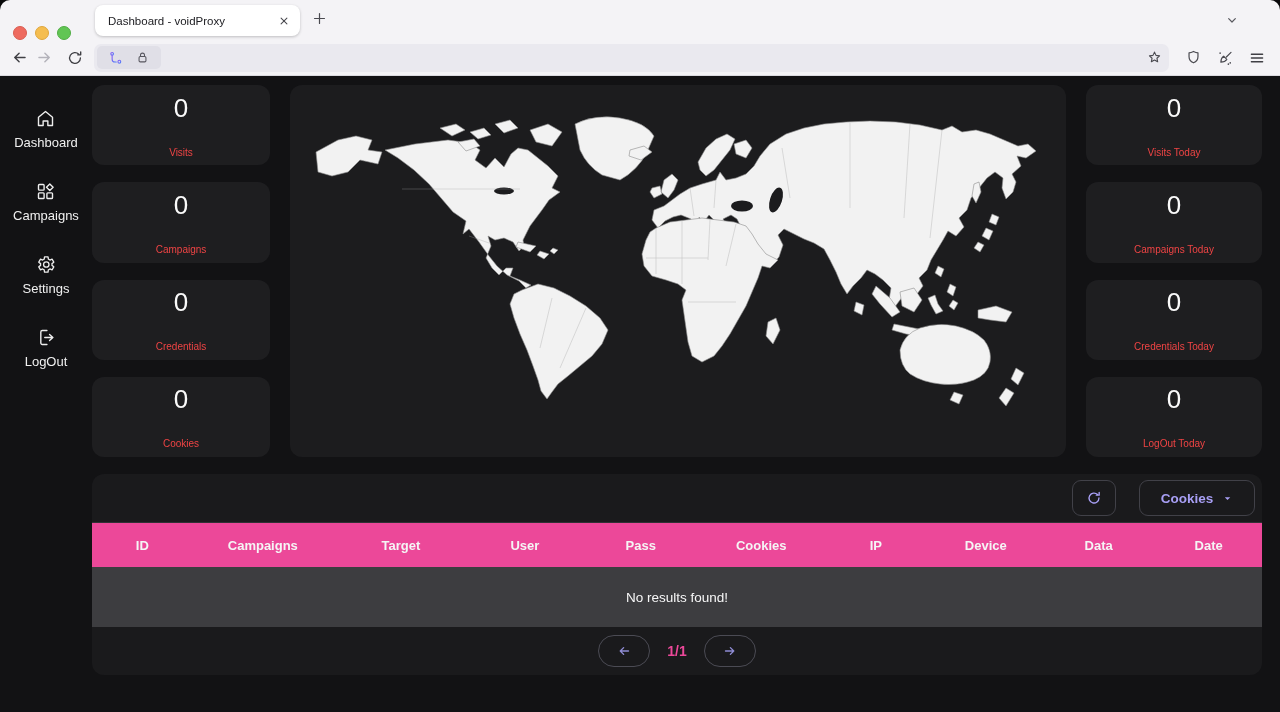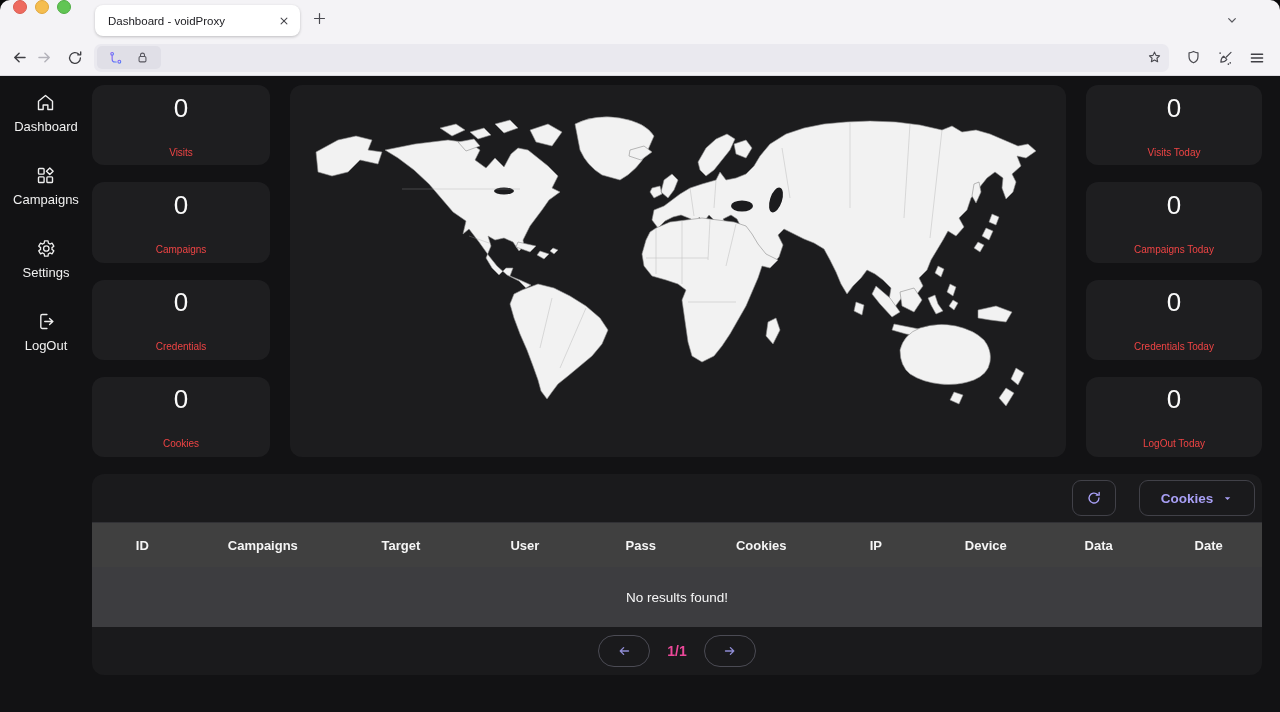--- a/index.html
+++ b/index.html
@@ -1,59 +1,59 @@
 <!DOCTYPE html>
 <html><head>
 <meta charset="utf-8">
 <style>
   html,body{margin:0;padding:0;background:#09090a;}
   body{width:1280px;height:712px;font-family:"Liberation Sans",sans-serif;-webkit-font-smoothing:antialiased;}
   .window{width:1280px;height:712px;border-radius:10px 10px 0 0;overflow:hidden;background:#121214;}
 
   
-  .titlebar{height:40px;background:#f4f3f6;position:relative;display:flex;align-items:flex-start;}
+  .titlebar{height:40px;background:#f4f3f6;position:relative;display:flex;align-items:flex-end;}
   .traffic{display:flex;gap:8px;margin-left:13px;}
   .dot{width:12px;height:12px;border-radius:50%;}
   .dot.red{background:#ee6a5f;border:.5px solid #d95d52;}
   .dot.yellow{background:#f5bd4f;border:.5px solid #dfa63d;}
   .dot.green{background:#61c554;border:.5px solid #51ad45;}
   .tab{position:absolute;left:95px;top:5px;width:205px;height:31px;background:#ffffff;border-radius:8px;
        box-shadow:0 1px 3px rgba(0,0,0,.22);display:flex;align-items:center;padding:0 9px 0 13px;box-sizing:border-box;}
   .tab-title{font-size:11.5px;color:#212125;flex:1;white-space:nowrap;overflow:hidden;}
   .icon-btn{display:flex;align-items:center;justify-content:center;background:none;border:none;padding:0;cursor:default;}
   .newtab{position:absolute;left:311px;top:10px;}
   .tabs-chevron{position:absolute;right:40px;top:12px;}
   .navbar{height:36px;background:#f4f3f6;border-bottom:1px solid #dbdae0;display:flex;align-items:center;padding:0 10px;gap:6px;box-sizing:border-box;}
   .urlbar{flex:1;height:28px;background:#eae9ef;border-radius:7px;margin:0 8px 0 4px;display:flex;align-items:center;padding:0 6px 0 3px;box-sizing:border-box;}
   .url-chip{height:23px;background:#e0dfe7;border-radius:5px;display:flex;align-items:center;gap:11px;padding:0 11px;}
   .url-text{flex:1;font-size:12px;color:#3c3c42;padding-left:8px;}
   .nav-right{display:flex;align-items:center;gap:14px;margin-left:2px;margin-right:4px;}
 
   
   .content{display:flex;height:636px;background:#121214;}
-  .sidebar{width:92px;box-sizing:border-box;padding-top:16px;display:flex;flex-direction:column;align-items:center;gap:31px;}
+  .sidebar{width:92px;box-sizing:border-box;padding-top:32px;display:flex;flex-direction:column;align-items:center;gap:31px;}
   .side-item{display:flex;flex-direction:column;align-items:center;gap:6px;cursor:pointer;}
   .side-label{font-size:13px;color:#f0f0f0;}
   .main{flex:1;padding:9px 18px 0 0;display:flex;flex-direction:column;box-sizing:border-box;}
   .dash{display:flex;gap:20px;height:372px;}
   .stat-col{width:178px;display:flex;flex-direction:column;gap:17px;flex:none;}
   .stat-col.right{width:176px;}
   .stat-card{flex:1;background:#1e1e20;border-radius:12px;display:flex;flex-direction:column;align-items:center;justify-content:center;gap:7px;}
   .stat-value{font-size:26px;color:#fafafa;}
   .stat-label{font-size:10px;color:#ef4444;margin-top:16px;}
   .map-card{flex:1;background:#1c1c1e;border-radius:12px;overflow:hidden;}
   .map-card svg{display:block;width:100%;height:100%;}
 
   
   .table-card{margin-top:17px;background:#1a1a1c;border-radius:12px;overflow:hidden;display:flex;flex-direction:column;}
   .table-toolbar{height:48px;border-bottom:1px solid #313135;display:flex;align-items:center;justify-content:flex-end;gap:23px;padding:0 7px;}
   .tool-btn{height:36px;border:1px solid #414148;border-radius:9px;background:transparent;display:flex;align-items:center;justify-content:center;cursor:pointer;}
   .refresh-btn{width:44px;}
   .filter-btn{width:116px;gap:9px;color:#a89ff5;font-size:13.5px;font-weight:bold;font-family:"Liberation Sans",sans-serif;}
-  .thead{height:44px;background:#404040;display:grid;grid-template-columns:8.6% 12% 11.6% 9.6% 10.2% 10.4% 9.2% 9.6% 9.7% 9.1%;align-items:center;}
+  .thead{height:44px;background:#ec4899;display:grid;grid-template-columns:8.6% 12% 11.6% 9.6% 10.2% 10.4% 9.2% 9.6% 9.7% 9.1%;align-items:center;}
   .th{font-size:13px;font-weight:bold;color:#f5f5f5;text-align:center;}
   .empty-row{height:60px;background:#3d3d40;display:flex;align-items:center;justify-content:center;}
   .empty-text{font-size:13.5px;color:#f7f7f7;}
   .pager{height:48px;display:flex;align-items:center;justify-content:center;gap:17px;}
   .page-btn{width:52px;height:32px;border:1px solid #4b4b54;border-radius:16px;background:transparent;display:flex;align-items:center;justify-content:center;cursor:pointer;}
   .page-indicator{font-size:14px;font-weight:bold;color:#ec4899;}
 </style>
 </head>
 <body>
 

